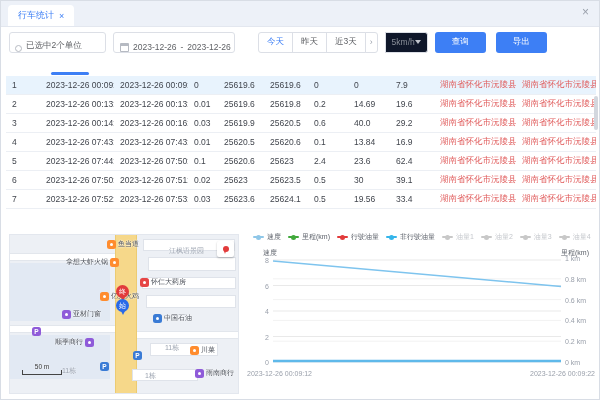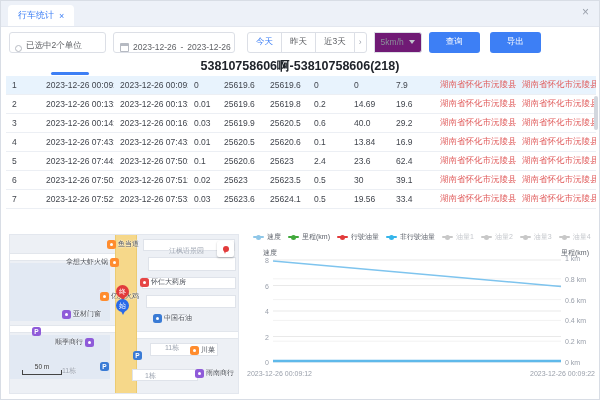--- a/index.html
+++ b/index.html
@@ -16,26 +16,26 @@
   
   .toolbar{position:absolute;left:0;top:26px;right:0;height:30px;background:#fff;display:flex;align-items:center;padding:0 8px;gap:7px}
   .ctl{height:21px;border:1px solid #dcdfe6;border-radius:3px;background:#fff;display:flex;align-items:flex-end;font-size:8.5px;color:#606266}
   .unit{width:97px;padding:0 5px;gap:4px}
   .circle-ico{width:7px;height:7px;border:1px solid #b6bac2;border-radius:50%;flex:0 0 auto}
   .date{width:122px;padding:0 6px;gap:4px}
   .cal-ico{width:9px;height:9px;border:1px solid #b6bac2;border-top:3px solid #b6bac2;border-radius:1px;flex:0 0 auto}
   .date span{white-space:nowrap}
   .qgroup{display:flex;height:21px}
   .qbtn{height:21px;border:1px solid #dcdfe6;background:#fff;display:flex;align-items:center;padding:0 8px;font-size:8.5px;color:#606266;margin-left:-1px}
-  .qbtn:first-child{border-radius:3px 0 0 3px;margin-left:5px}
+  .qbtn:first-child{border-radius:3px 0 0 3px;margin-left:16px}
   .qbtn.more{border-radius:0 3px 3px 0;padding:0 4px;color:#9aa0ab}
   .qbtn.on{color:#3d7ff5}
   .minspd{display:flex;height:21px}
   .minspd-label{height:21px;border:1px solid #dcdfe6;border-right:none;background:#f5f7fa;border-radius:3px 0 0 3px;display:flex;align-items:center;padding:0 6px;font-size:8.5px;color:#7a7f88}
-  .minspd-val{height:21px;border:1px solid #dcdfe6;border-radius:0 3px 3px 0;background:#701a75;display:flex;align-items:center;gap:5px;padding:0 6px;font-size:8.5px;color:#8a8f99}
+  .minspd-val{height:21px;border:1px solid #dcdfe6;border-radius:0 3px 3px 0;background:#0f172a;display:flex;align-items:center;padding:0 6px;font-size:8.5px;color:#8a8f99}
   .caret{width:0;height:0;border-left:3px solid transparent;border-right:3px solid transparent;border-top:4px solid #c0c4cc}
   .btn{height:21px;border:none;border-radius:3px;background:#3d7ff5;color:#fff;font-size:8.5px;padding:0 17px;display:flex;align-items:center;cursor:pointer;font-family:inherit}
   .btn.export{margin-left:3px}
 
   
   .subheader{position:absolute;left:0;top:56px;right:0;height:19px}
   .ov-tab{position:absolute;left:10px;top:20px;font-size:10px;color:#606266}
   .ov-underline{position:absolute;left:50px;top:15px;width:38px;height:2.5px;background:#3d7ff5;border-radius:2px}
   .big-title{position:absolute;left:0;right:0;top:1px;text-align:center;font-size:12.5px;font-weight:bold;color:#20242b}
 
@@ -129,21 +129,20 @@
         <span class="caret"></span>
       </div>
     </div>
     <button class="btn">查询</button>
     <button class="btn export">导出</button>
   </div>
 
   <div class="subheader">
     <span class="ov-tab">行车总览(2)</span>
     <span class="ov-underline"></span>
-    <div class="big-title">53810758606啊-53810758606(218)</div>
   </div>
 
   <div class="table">
 
     <div class="tr hl">
       <div class="td c0">1</div>
       <div class="td c1">2023-12-26 00:09:12</div>
       <div class="td c2">2023-12-26 00:09:25</div>
       <div class="td c3">0</div>
       <div class="td c4">25619.6</div>

